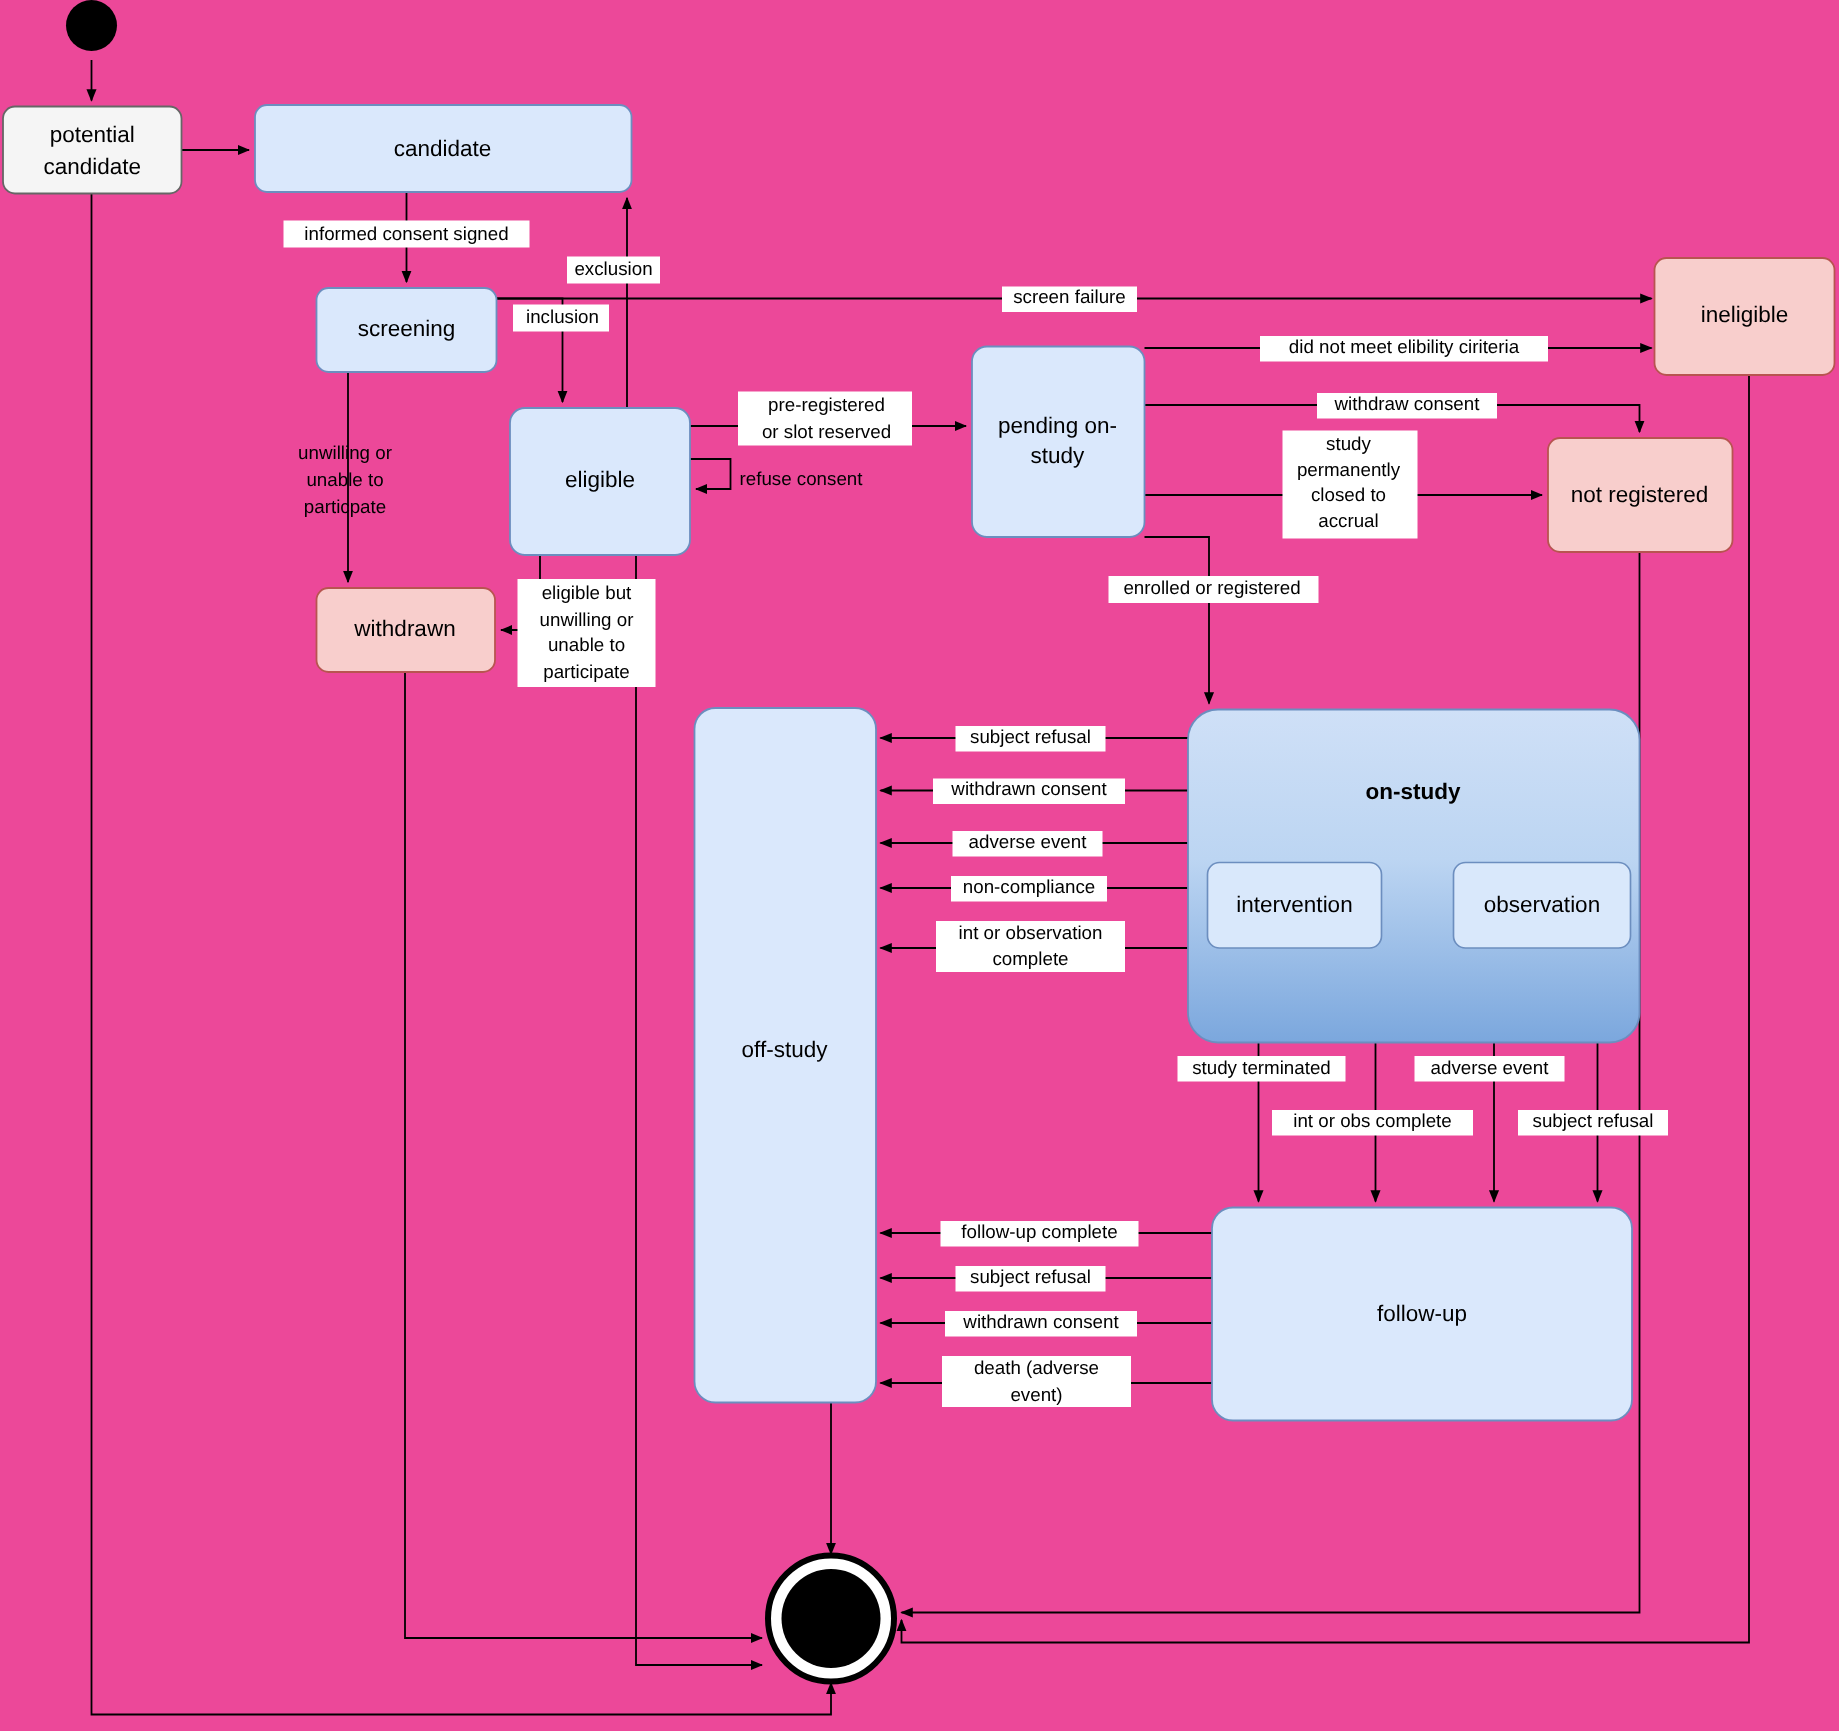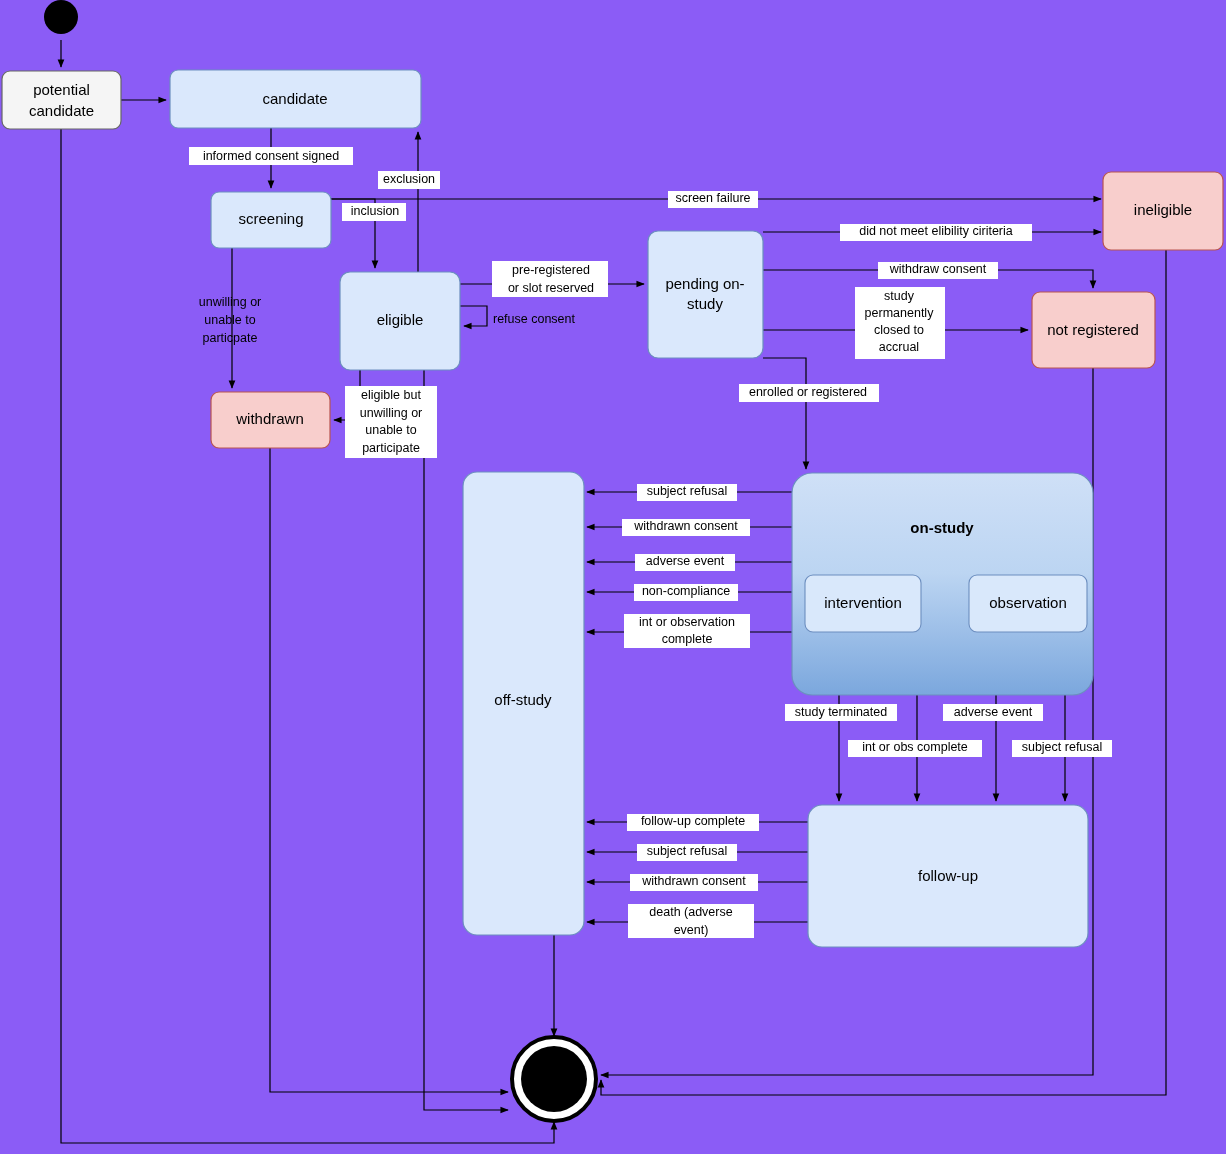--- a/index.html
+++ b/index.html
@@ -1,17 +1,17 @@
 <!DOCTYPE html>
 <html><head>
 <meta charset="utf-8">
 <style>
   html,body{margin:0;padding:0;background:#ffffff;}
   body{font-family:"Liberation Sans",sans-serif;}
-  #stage{position:relative;width:1226px;height:1154px;background:#8b5cf6;overflow:hidden;}
+  #stage{position:relative;width:1226px;height:1154px;background:#ec4899;overflow:hidden;}
   svg{display:block;}
   .edge{fill:none;stroke:#000;stroke-width:1.2;}
   .nodeLabel{font-family:"Liberation Sans",sans-serif;font-size:15px;fill:#000;text-anchor:middle;dominant-baseline:middle;}
   .nodeLabelBold{font-weight:bold;}
   .edgeLabel{font-family:"Liberation Sans",sans-serif;font-size:12.5px;fill:#000;text-anchor:middle;dominant-baseline:middle;}
 </style>
 </head>
 <body>
 
 <div id="stage">

